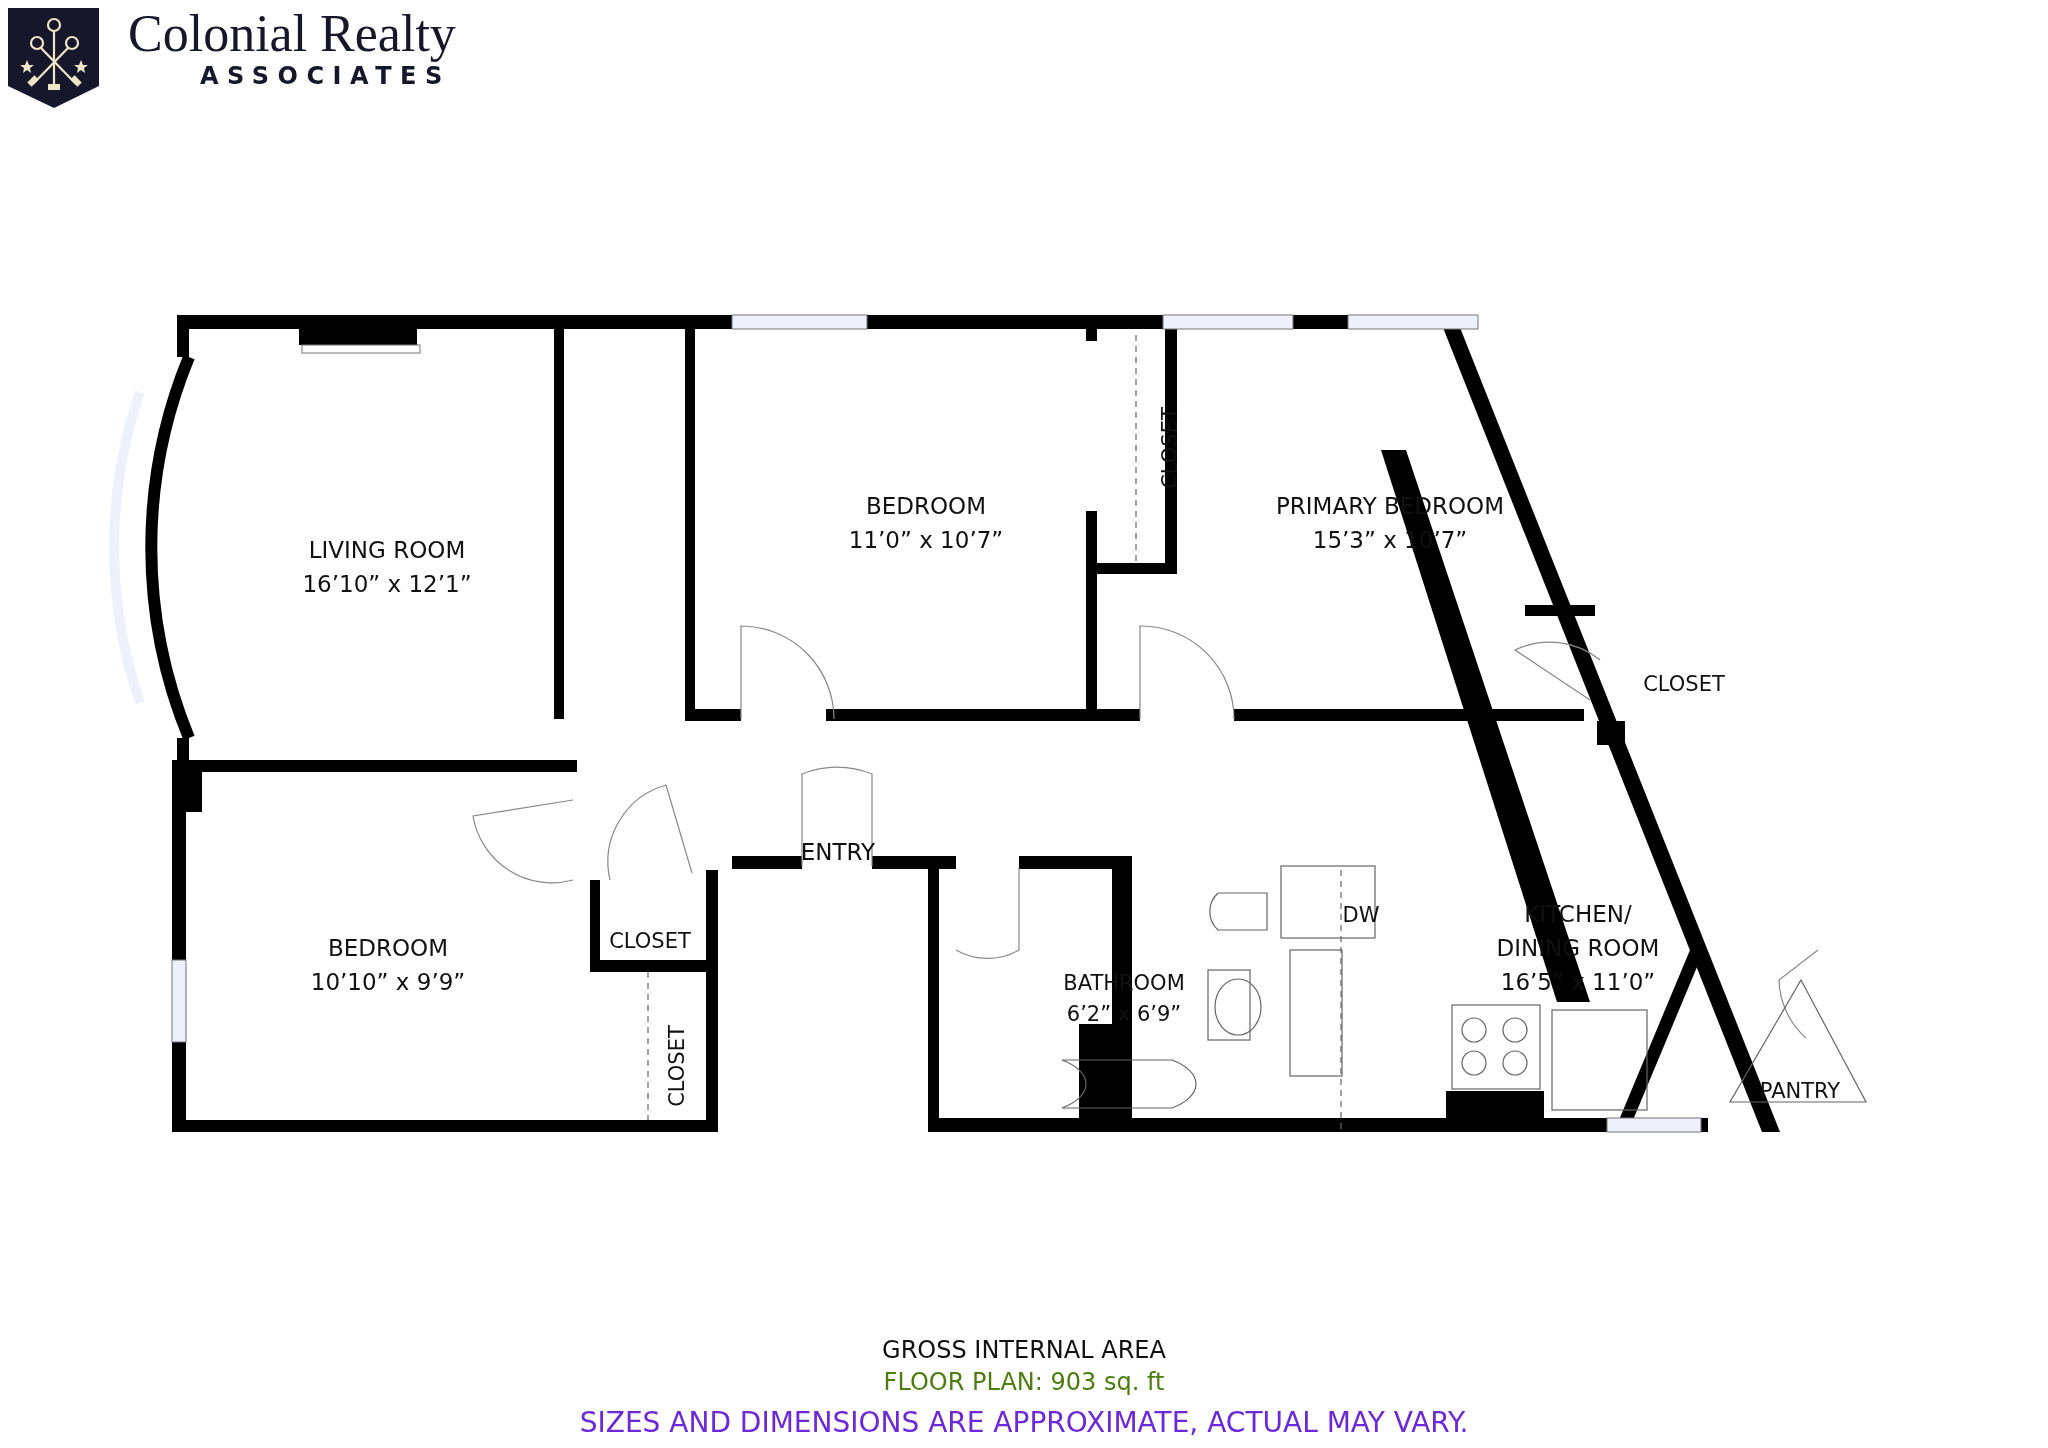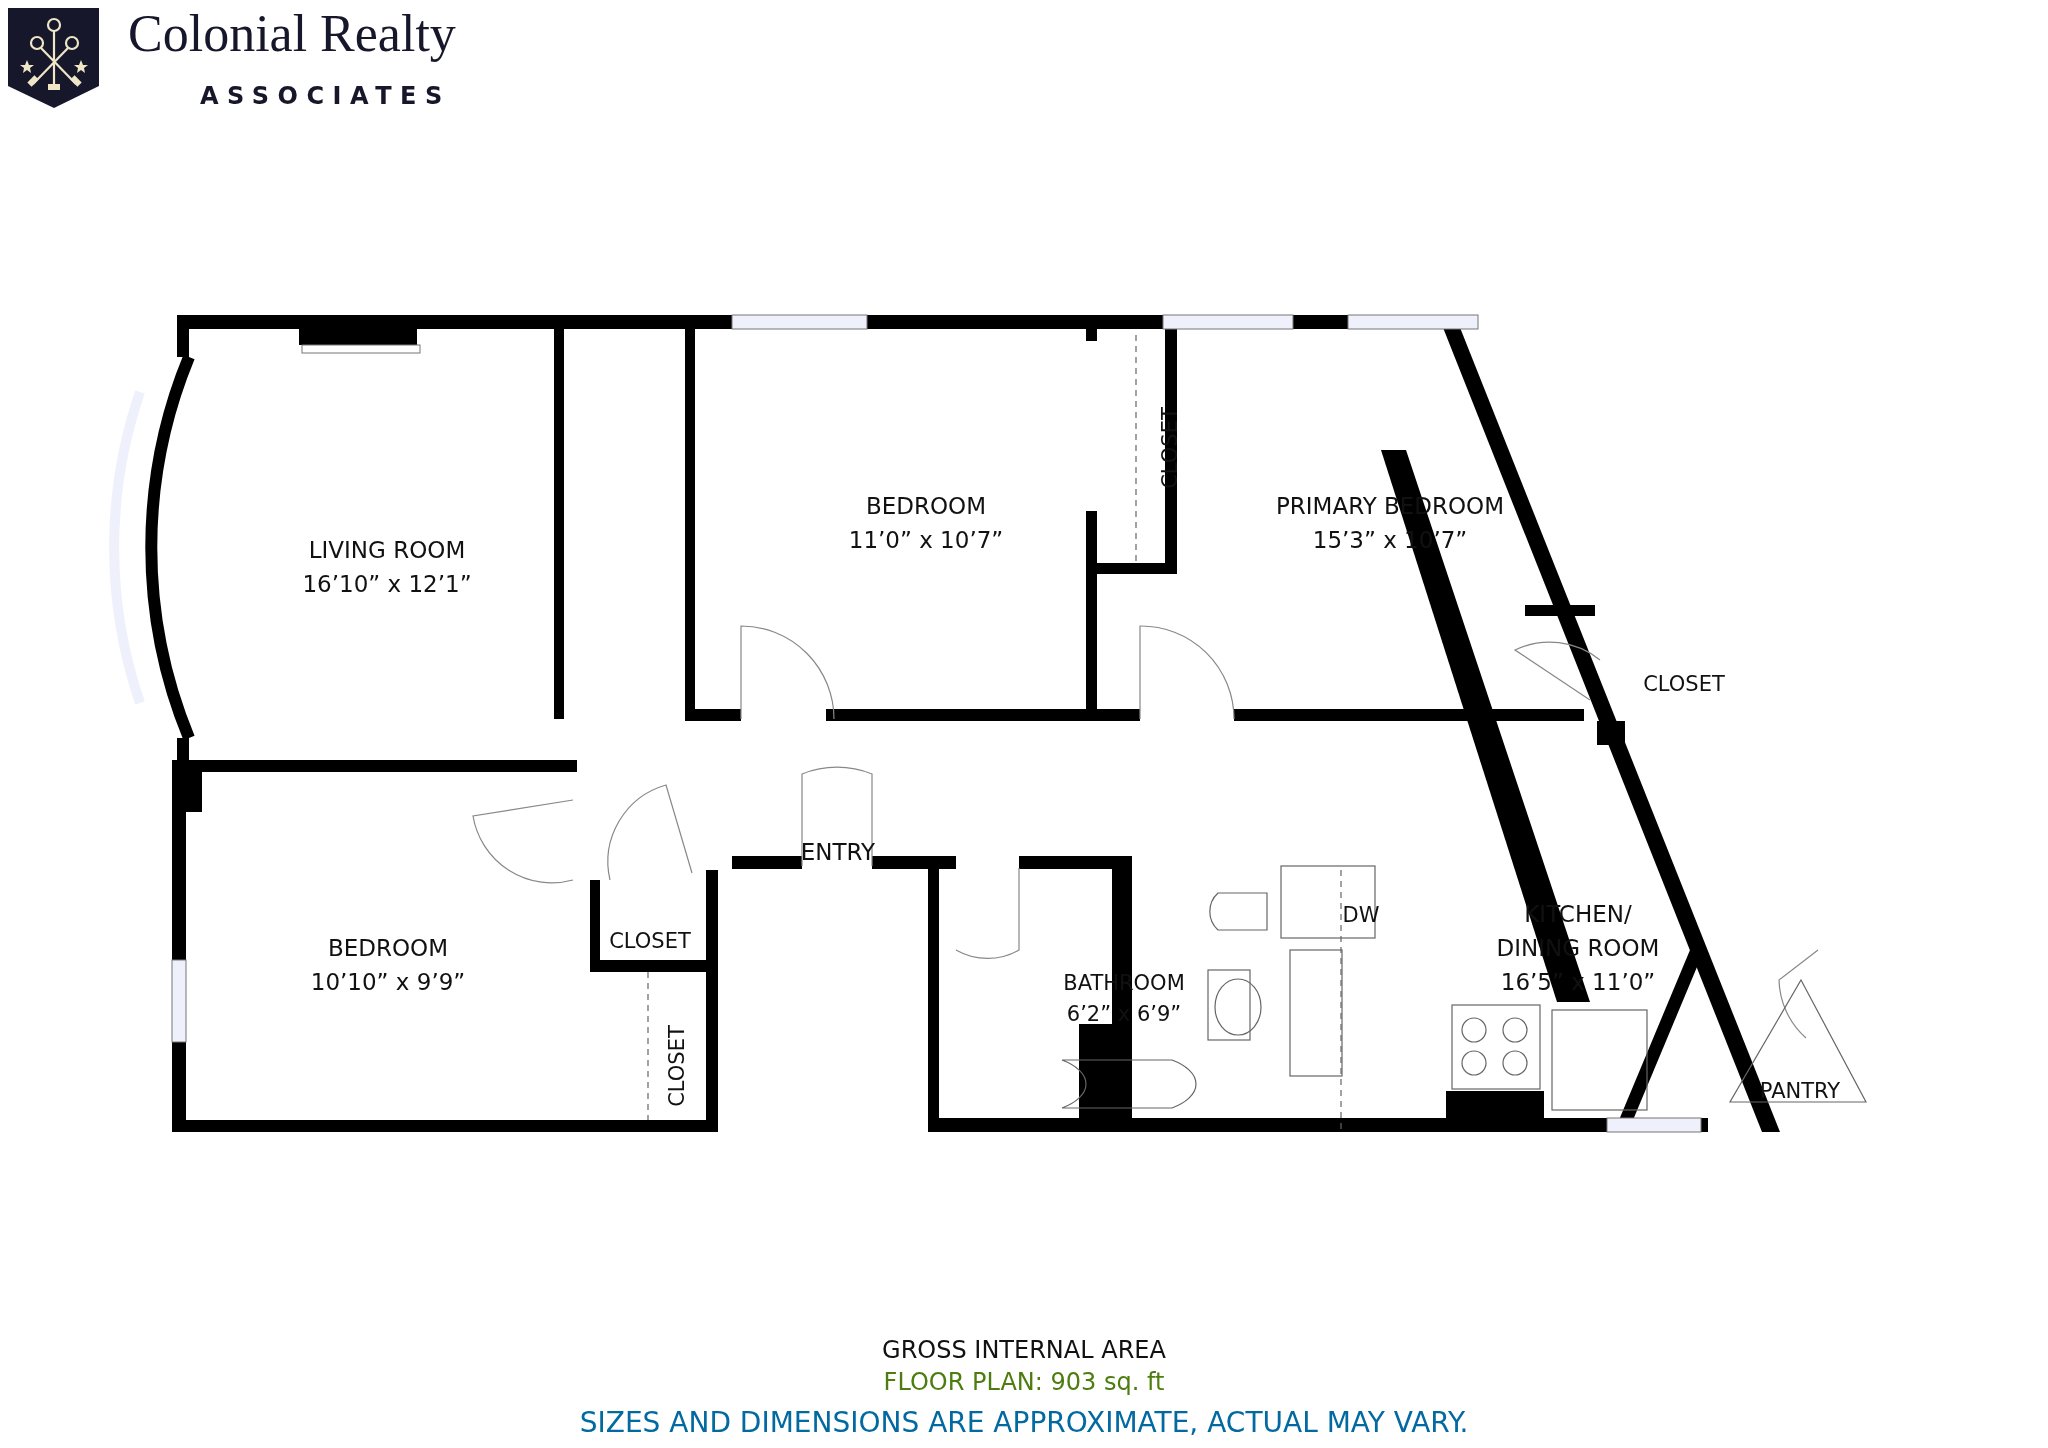--- a/index.html
+++ b/index.html
@@ -1,26 +1,26 @@
 <!DOCTYPE html>
 <html><head>
 <meta charset="utf-8">
 <style>
   html,body{margin:0;padding:0;background:#ffffff;}
   body{width:2048px;height:1448px;position:relative;overflow:hidden;font-family:"Liberation Sans","DejaVu Sans",sans-serif;}
   .logo{position:absolute;left:8px;top:8px;width:94px;height:100px;}
   .brand-name{position:absolute;left:128px;top:4px;font-family:"Liberation Serif","DejaVu Serif",serif;font-size:52px;color:#17172b;letter-spacing:0px;white-space:nowrap;}
-  .brand-sub{position:absolute;left:200px;top:82px;font-family:"DejaVu Sans",sans-serif;font-weight:bold;font-size:24px;letter-spacing:8.5px;color:#17172b;white-space:nowrap;}
+  .brand-sub{position:absolute;left:200px;top:62px;font-family:"DejaVu Sans",sans-serif;font-weight:bold;font-size:24px;letter-spacing:8.5px;color:#17172b;white-space:nowrap;}
   svg.plan{position:absolute;left:0;top:0;}
   .lbl{font-family:"DejaVu Sans",sans-serif;font-size:23px;fill:#111;}
   .lbl-s{font-family:"DejaVu Sans",sans-serif;font-size:21px;fill:#111;}
   .footer{position:absolute;left:0;width:2048px;text-align:center;font-family:"DejaVu Sans",sans-serif;}
   .f1{top:1336px;font-size:24px;color:#111;}
   .f2{top:1368px;font-size:24px;color:#4d7c0f;}
-  .f3{top:1406px;font-size:28px;color:#0369a1;}
+  .f3{top:1406px;font-size:28px;color:#6d28d9;}
 </style>
 </head>
 <body>
 
 <div class="logo">
   <svg width="94" height="100" viewBox="0 0 94 100">
     <path d="M0 0 H91 V78 L46 100 L0 78 Z" fill="#17172b"></path>
     <g stroke="#efe6c8" stroke-width="2.2" fill="none">
       <circle cx="46" cy="17" r="6"></circle>
         <circle cx="29" cy="35" r="6"></circle>

